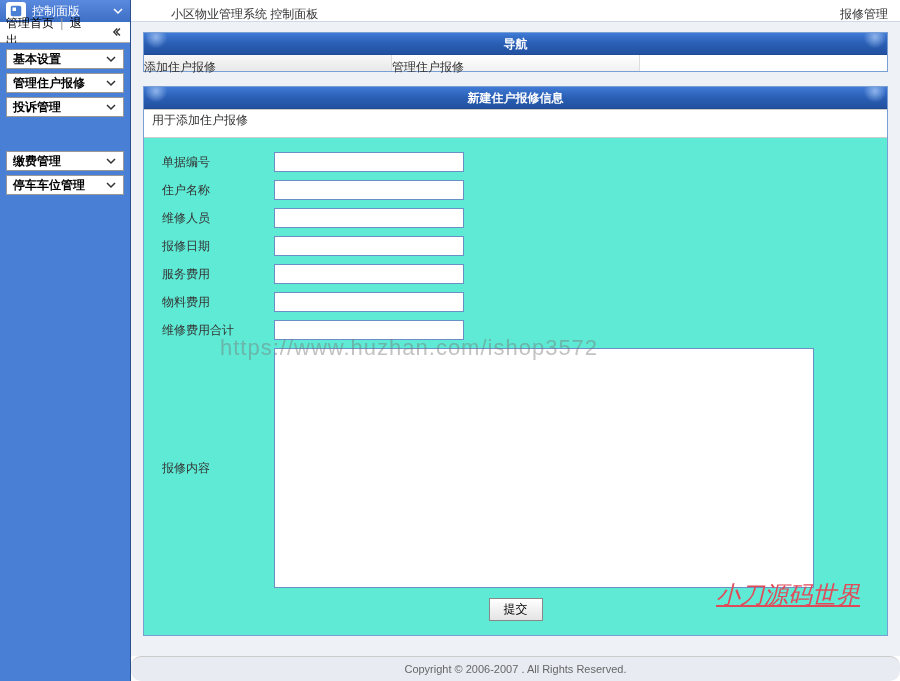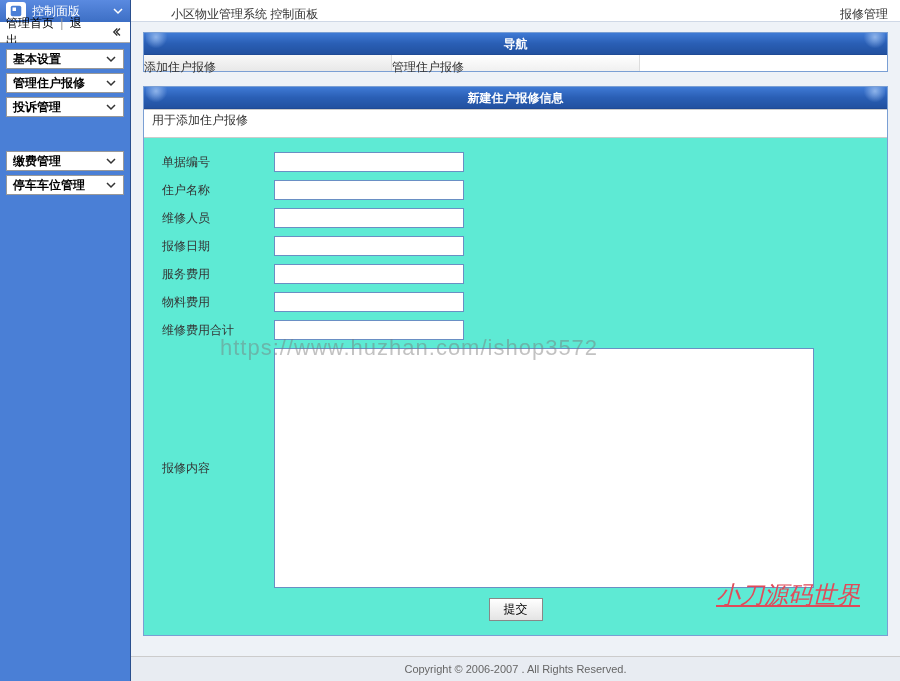--- a/index.html
+++ b/index.html
@@ -46,21 +46,21 @@
 
 .form-panel .hint { background: #fff; border-top: 1px solid #ccc; border-bottom: 1px solid #ccc; height: 29px; line-height: 20px; padding: 0 8px; color: #333; }
 .form-body { padding: 6px 10px 14px; }
 .form-row { display: flex; align-items: center; margin: 8px 0; }
 .form-label { width: 120px; padding-left: 8px; color: #333; }
 .form-input { width: 190px; height: 20px; border: 1px solid #6a8fc4; background: #fff; padding: 0 4px; font-size: 12px; }
 .form-textarea { width: 540px; height: 240px; border: 1px solid #6a8fc4; background: #fff; resize: none; font-size: 12px; padding: 4px; }
 .form-submit-row { text-align: center; margin-top: 10px; }
 .submit-btn { padding: 2px 14px; background: linear-gradient(to bottom, #fff, #e4e4e4); border: 1px solid #888; cursor: pointer; font-size: 12px; }
 
-.footer { text-align: center; color: #666; font-size: 11px; padding: 6px 4px; background: #e8ecf2; border-top: 1px solid #ccc; }
+.footer { text-align: center; color: #666; font-size: 11px; padding: 6px 4px; background: #e8ecf2; border-top: 1px solid #ccc; border-radius: 10px; }
 
 .watermark1 { position: absolute; top: 335px; left: 220px; font-size: 22px; color: rgba(120,120,120,0.45); font-family: Arial; letter-spacing: 1px; pointer-events: none; }
 .watermark2 { position: absolute; bottom: 70px; right: 40px; font-size: 24px; color: #e04b5a; font-style: italic; font-family: "KaiTi", serif; text-decoration: underline; pointer-events: none; text-align: center; }
 
 svg.chev path { fill: none; stroke: #333; stroke-width: 1.5; }
 svg.chev-h path { fill: none; stroke: #fff; stroke-width: 1.5; }
 </style>
 </head>
 <body>
 

